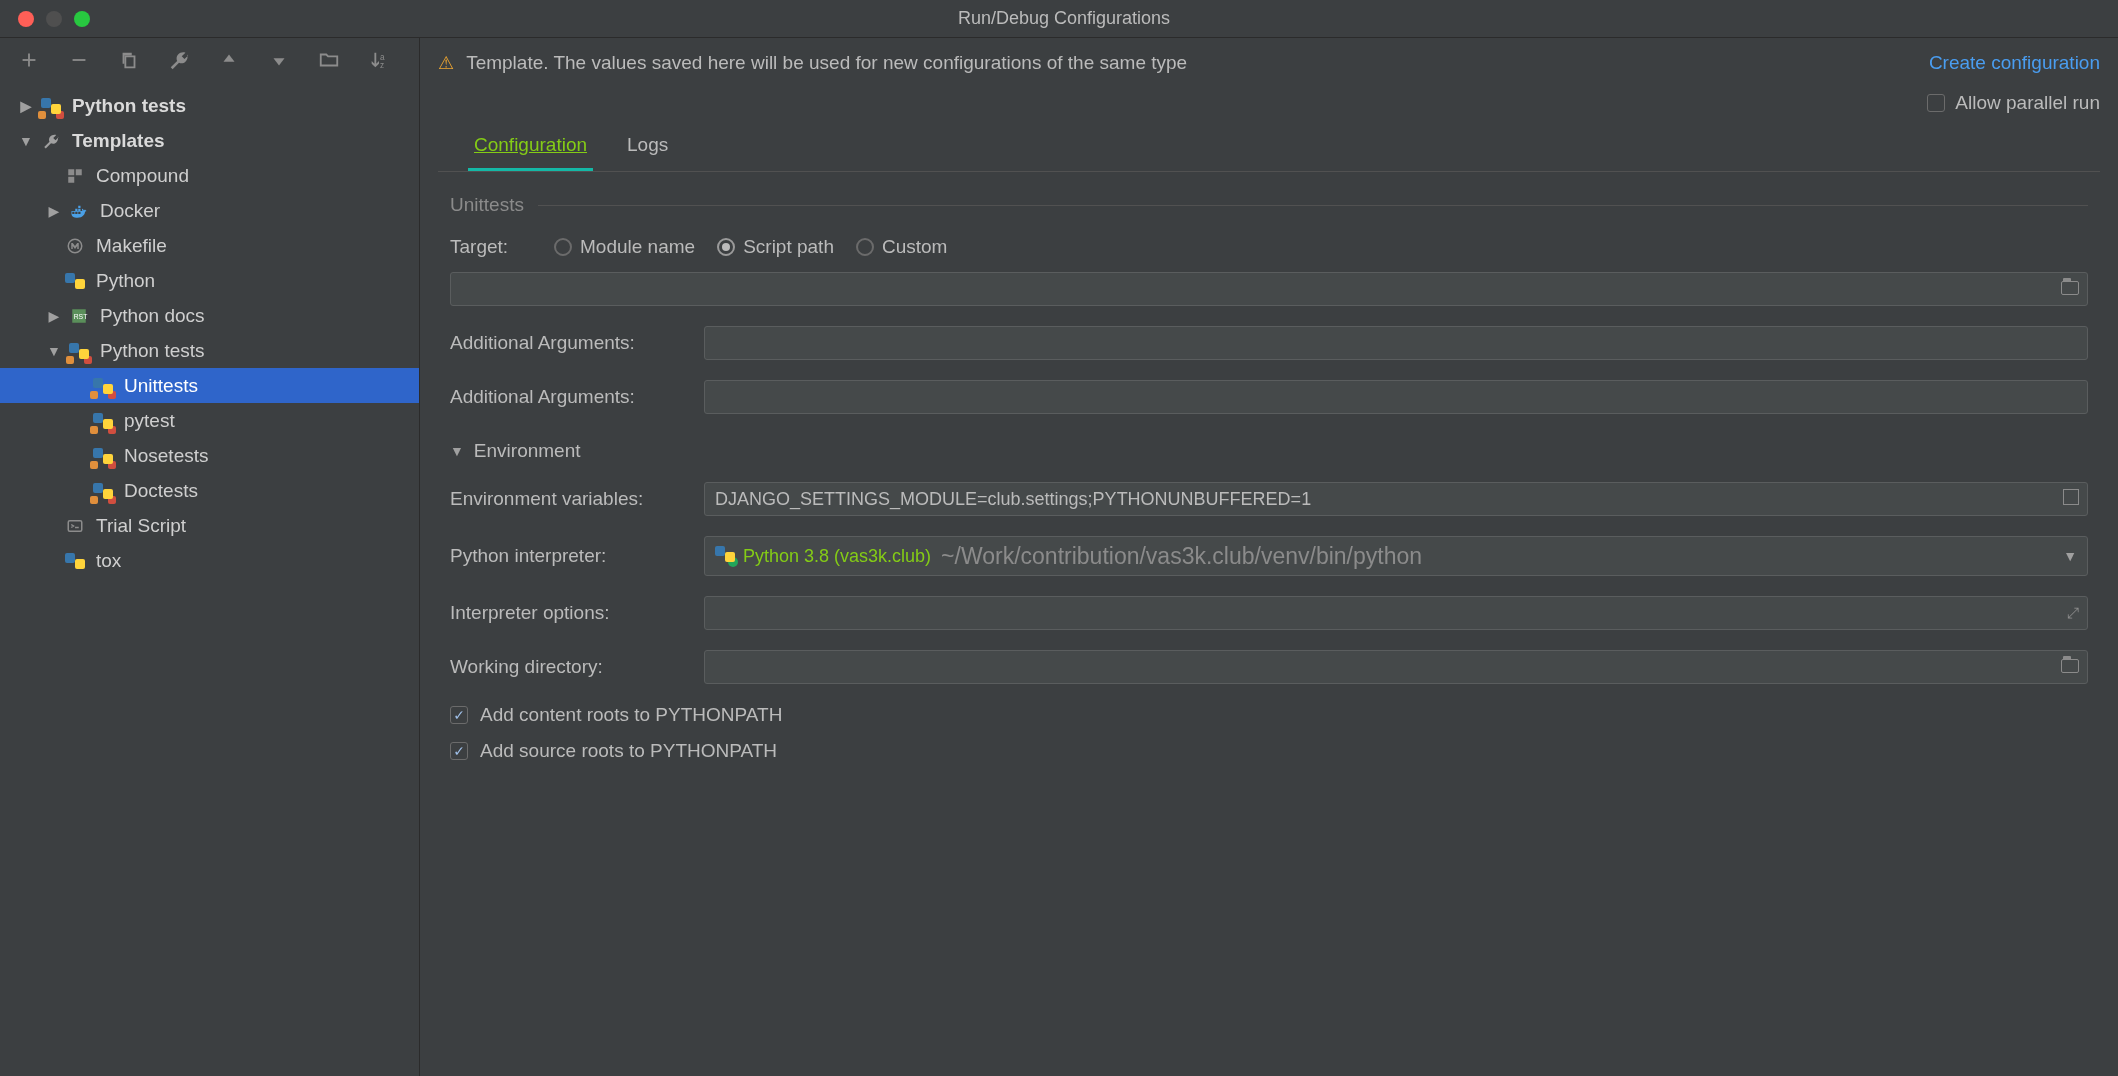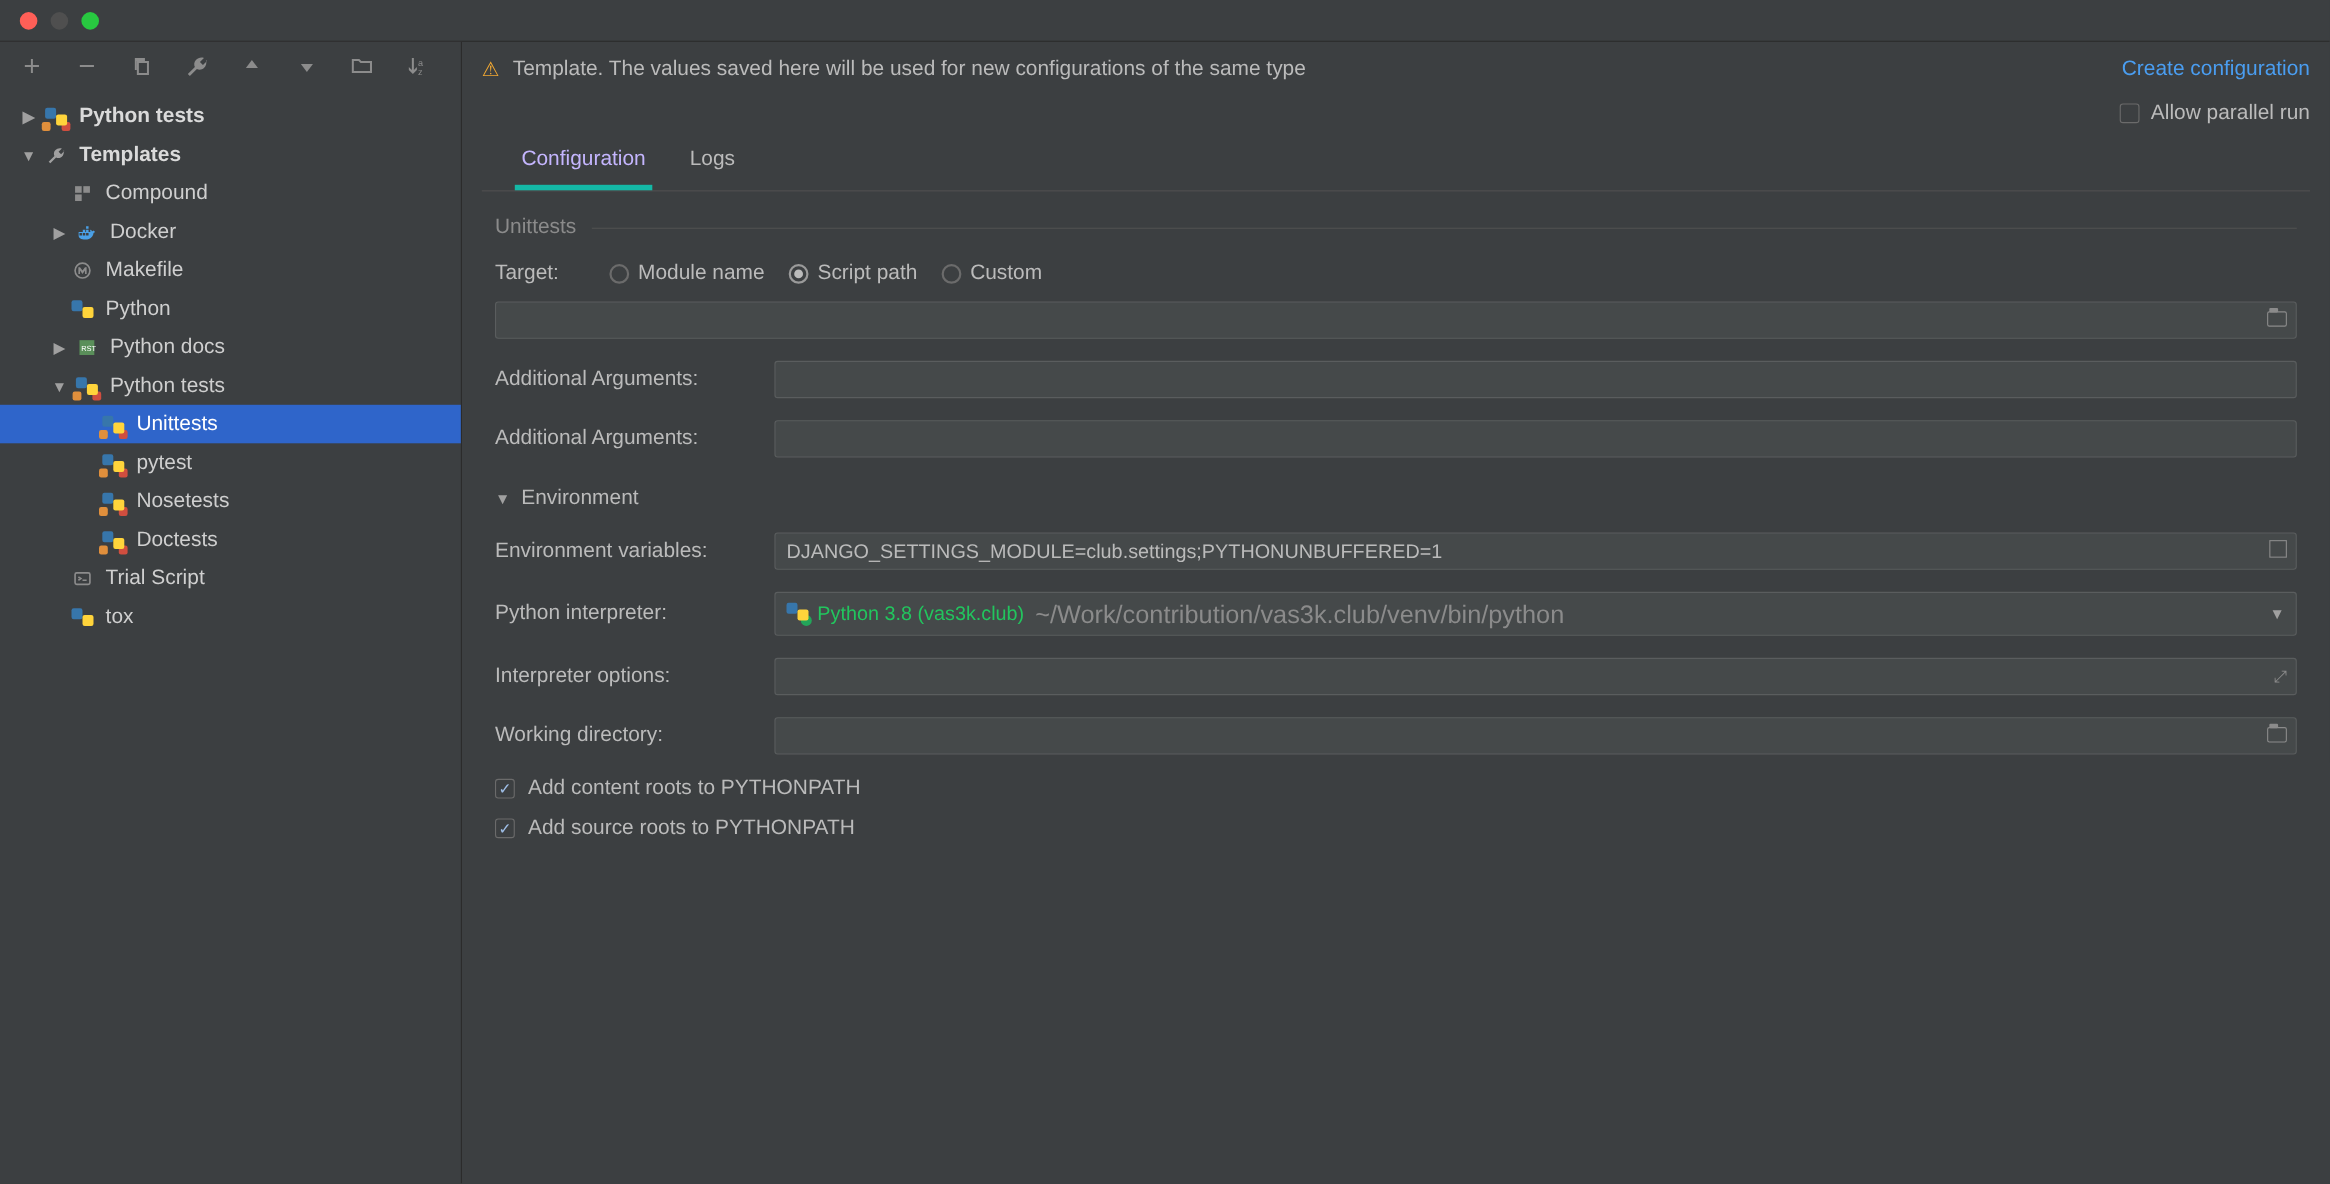--- a/index.html
+++ b/index.html
@@ -46,21 +46,21 @@
     font-size: 19px;
   }
   .banner .warn { color: #f0a732; font-size:18px; }
   .banner-text { color: #bbbbbb; flex: 1; }
   .banner-link { color: #4a9df0; cursor: pointer; }
 
   .allowrow { display:flex; justify-content:flex-end; padding: 18px 18px 6px 0; font-size:19px; gap:10px; align-items:center;}
 
   .tabs { display:flex; gap: 28px; padding-left: 30px; border-bottom: 1px solid #515151; margin: 0 18px; }
   .tab { padding: 14px 6px 12px 6px; font-size:19px; color:#bbbbbb; cursor:pointer; }
-  .tab.active { color:#c4b5fd; border-bottom: 5px solid #14b8a6; }
+  .tab.active { color:#84cc16; border-bottom: 3px solid #14b8a6; text-decoration: underline; }
 
   .section { padding: 22px 30px 0 30px; }
   .section-title-row { display:flex; align-items:center; gap:14px; color:#8b8b8b; font-size:19px; }
   .section-title-row .line { flex:1; height:1px; background:#515151; }
 
   .formrow { display:flex; align-items:center; margin-top: 20px; gap: 14px; font-size:19px; }
   .formlabel { width: 240px; color:#bbbbbb; }
   .formlabel.short { width: auto; }
   .radiogroup { display:flex; align-items:flex-end; gap: 22px; }
   .radio { display:flex; align-items:center; gap:8px; }
@@ -75,21 +75,21 @@
     position:relative;
   }
   .textfield .tail-icon { position:absolute; right:8px; color:#8b8b8b; }
   .fullfield { margin: 14px 30px 0 30px; }
 
   .checkbox { width:18px; height:18px; border:1px solid #6b6b6b; border-radius:3px; display:inline-flex; align-items:center; justify-content:center; }
   .checkbox.checked::after { content:"✓"; color:#9fbfe8; font-size:14px; line-height:1; }
 
   .env-header { display:flex; align-items:center; gap:10px; margin-top:26px; font-size:19px; color:#bbbbbb;}
   .env-header .tri { font-size:14px; color:#a0a0a0;}
-  .interp-main { color:#22c55e; }
+  .interp-main { color:#84cc16; }
   .interp-sub { color:#8b8b8b; font-size:23px; }
   .dropdown-caret { position:absolute; right:10px; color:#a0a0a0; font-size:14px;}
 
   
   .pyicon { width:20px; height:20px; display:inline-block; position:relative;}
   .pyicon::before { content:""; position:absolute; left:0; top:2px; width:10px; height:10px; background:#3776ab; border-radius:2px;}
   .pyicon::after { content:""; position:absolute; right:0; bottom:2px; width:10px; height:10px; background:#ffd43b; border-radius:2px;}
   .pyicon .badge { position:absolute; right:-3px; bottom:-3px; width:10px;height:10px;background:#23a55a;border-radius:50%;}
   .pyicon .redb { position:absolute; right:-3px; bottom:-3px; width:8px;height:8px;background:#d04e3f;border-radius:2px;}
   .pyicon .orab { position:absolute; left:-3px; bottom:-3px; width:8px;height:8px;background:#e08f3c;border-radius:2px;}
@@ -102,20 +102,21 @@
 </style>
 </head>
 <body>
 
 <div class="titlebar">
   <div class="traffic">
     <div class="dot red"></div>
     <div class="dot grey"></div>
     <div class="dot green"></div>
   </div>
+  <div class="titlebar-title">Run/Debug Configurations</div>
   <div style="width:80px"></div>
 </div>
 
 <div class="main">
 
   <div class="sidebar">
     <div class="toolbar">
       <span class="ico">
           <svg viewBox="0 0 24 24">
             <path d="M11 5h2v14h-2z"></path>

